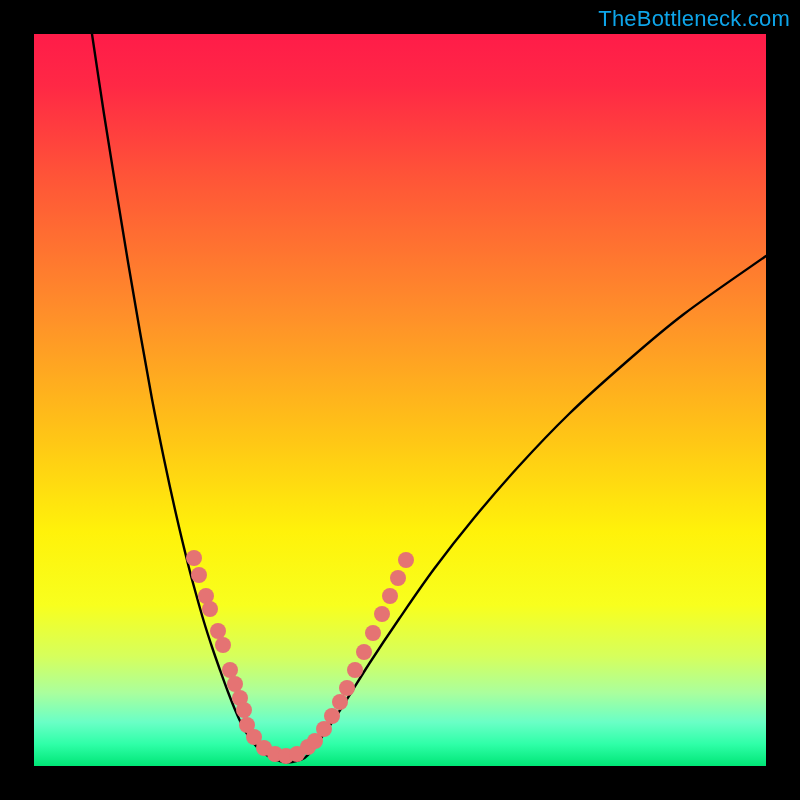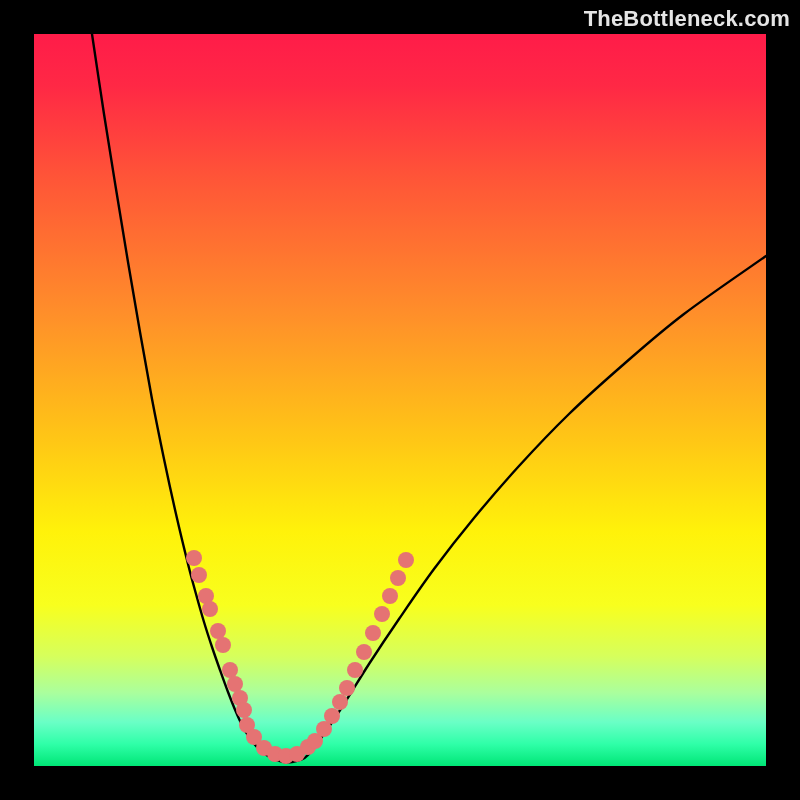--- a/index.html
+++ b/index.html
@@ -23,24 +23,24 @@
     position: absolute;
     left: 0;
     top: 0;
     width: 100%;
     height: 100%;
   }
   .watermark {
     position: absolute;
     top: 6px;
     right: 10px;
-    color: #e5e5e5;
+    color: #0ea5e9;
     font-size: 22px;
     letter-spacing: 0.2px;
-    font-weight: 700;
+    font-weight: 400;
   }
   svg.curve {
     position: absolute;
     left: 0;
     top: 0;
     width: 100%;
     height: 100%;
   }
 </style>
 </head>

